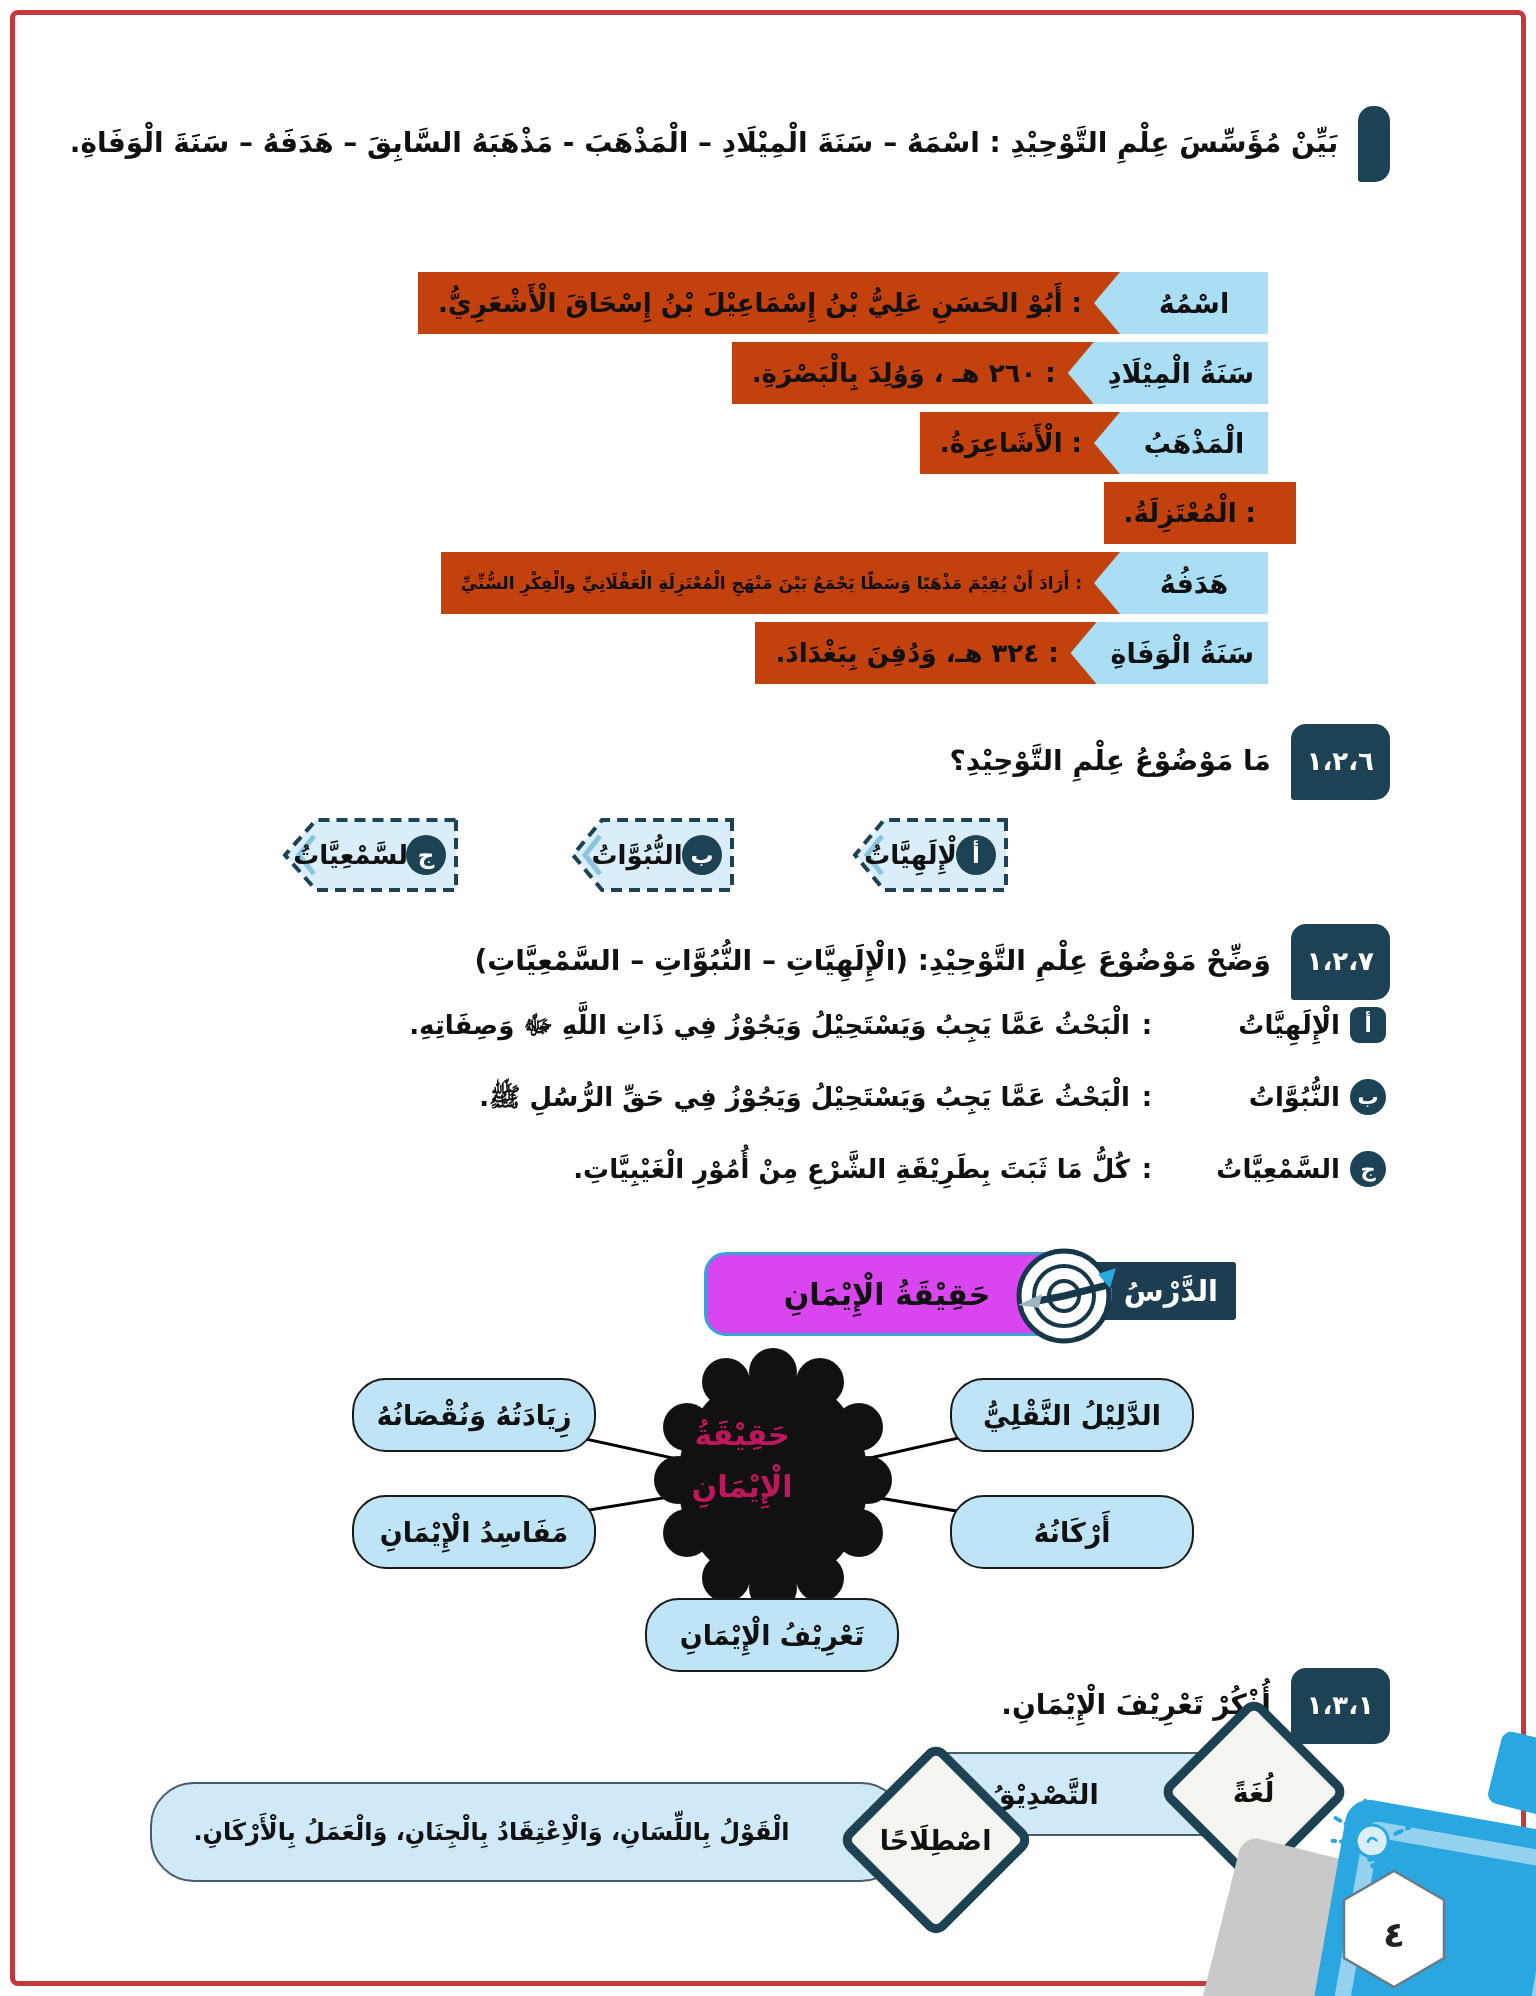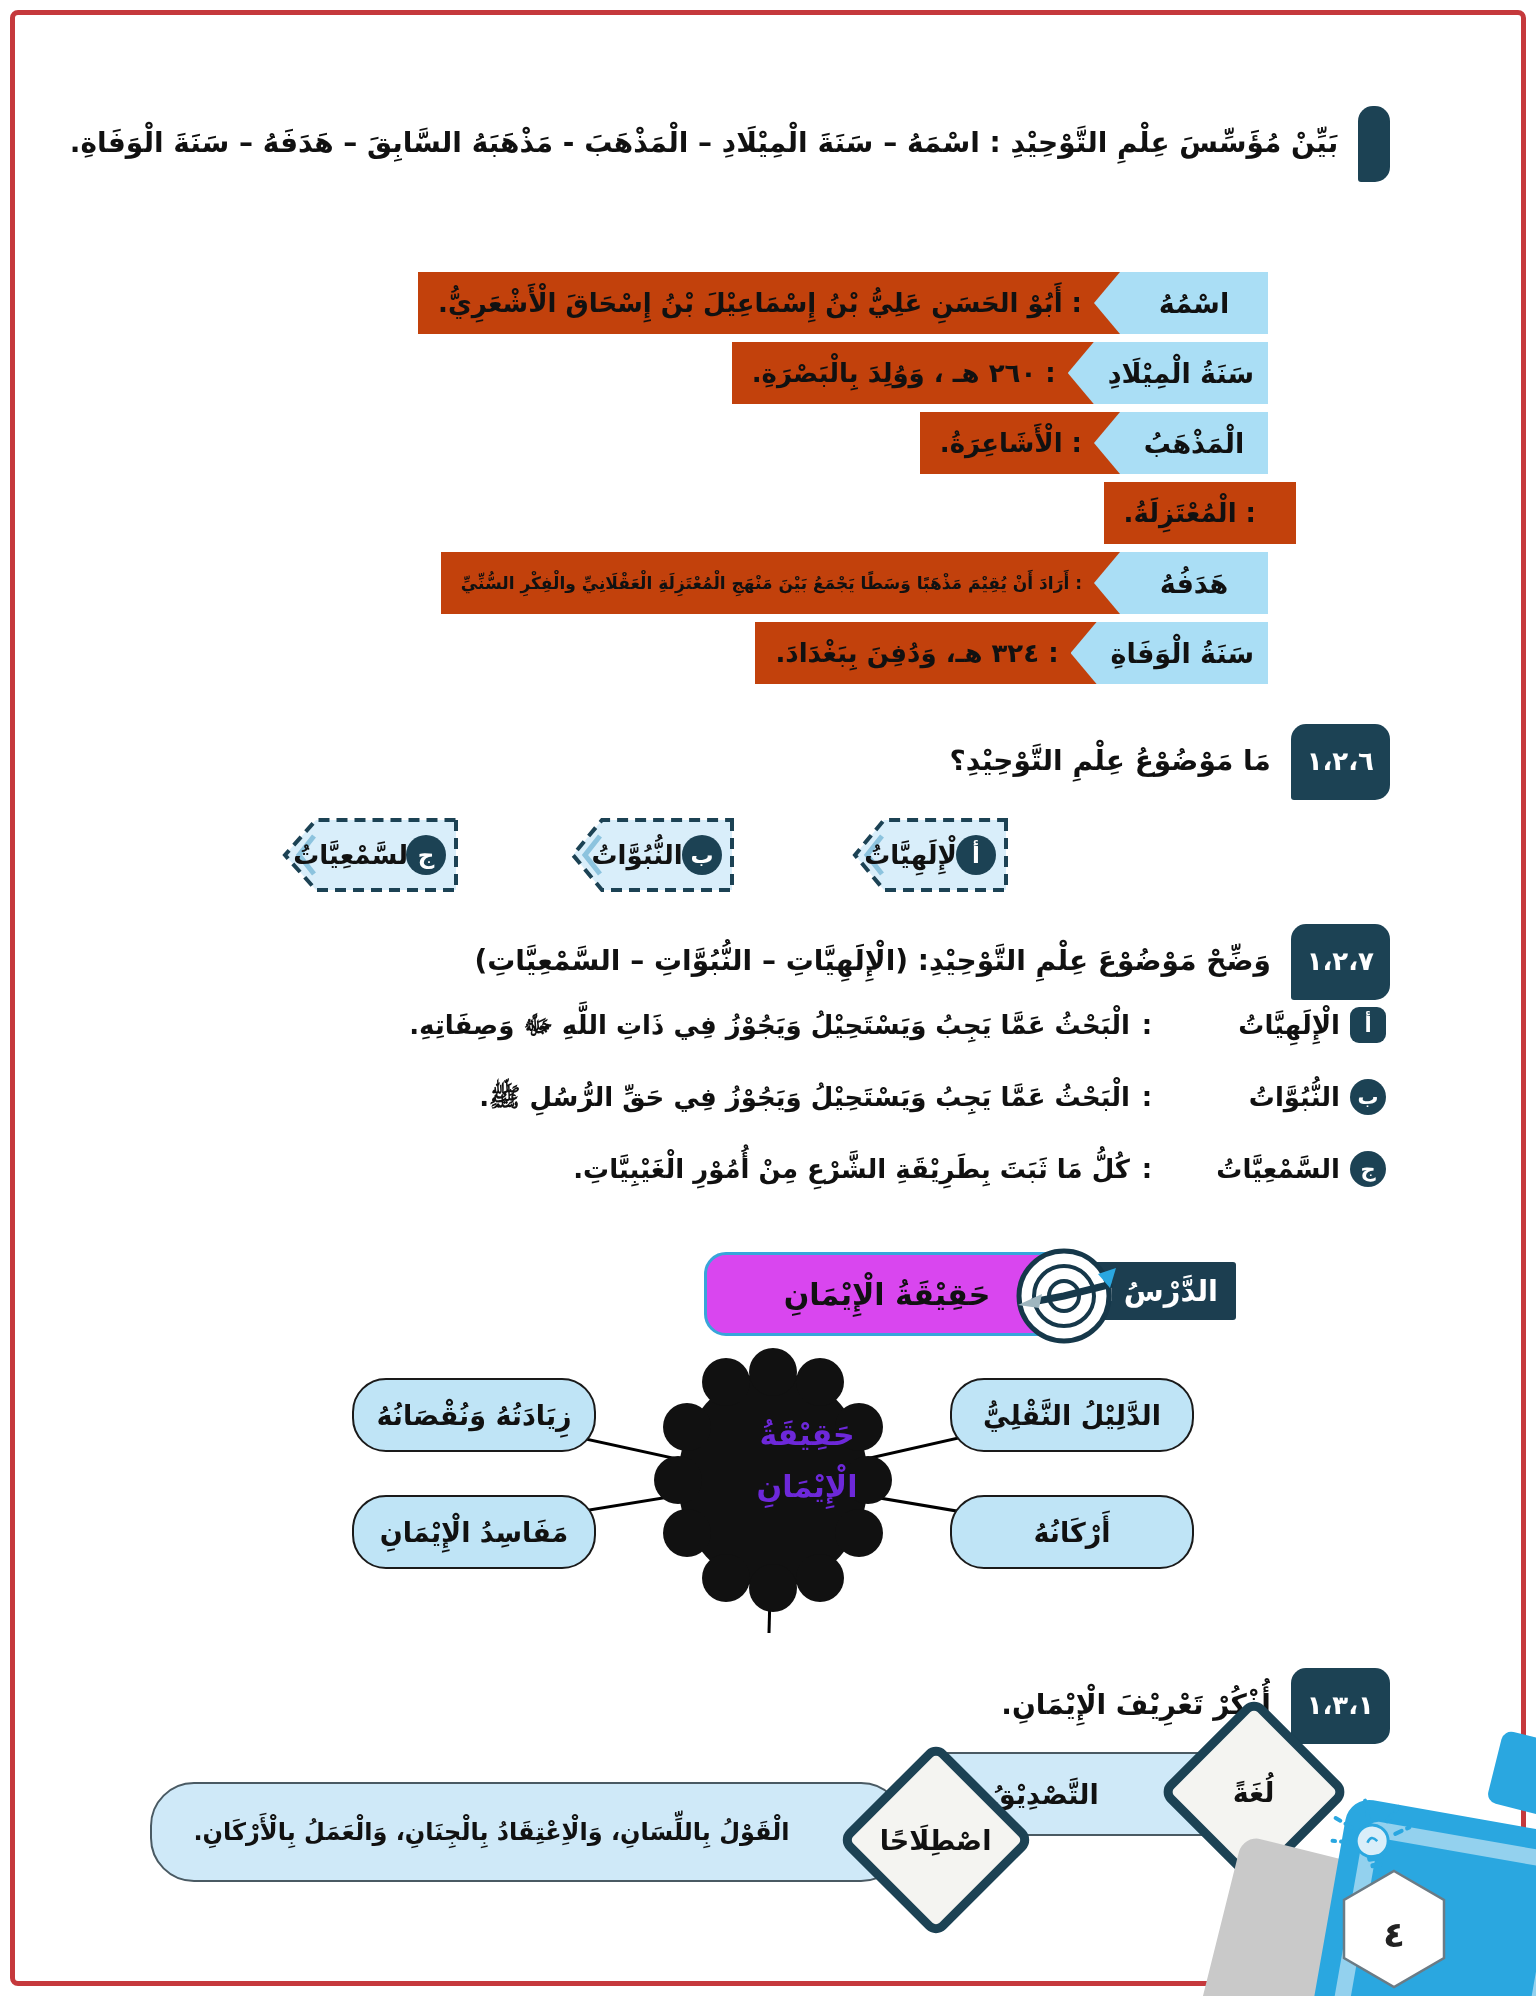--- a/index.html
+++ b/index.html
@@ -48,21 +48,21 @@
               align-items:center;justify-content:center;font-size:29px;font-weight:bold;padding:0 18px;border-radius:3px;}
   .lesson-box{position:absolute;right:466px;top:0;width:360px;height:78px;background:#d946ef;border:3px solid #38a5da;
               border-radius:22px;display:flex;align-items:center;justify-content:center;font-size:30px;font-weight:bold;z-index:1;}
   .lesson-target{position:absolute;right:420px;top:-8px;width:104px;height:104px;z-index:2;}
 
   
   .mindmap{position:absolute;top:1345px;left:0;width:1536px;height:335px;}
   .mm-svg{position:absolute;inset:0;}
   .mm-box{position:absolute;background:#bfe4f6;border:2px solid #1a1a1a;border-radius:34px;display:flex;
           align-items:center;justify-content:center;font-size:27px;font-weight:bold;height:70px;width:240px;}
-  .mm-center-text{position:absolute;left:721px;top:64px;width:172px;text-align:center;color:#6d28d9;
+  .mm-center-text{position:absolute;left:656px;top:64px;width:172px;text-align:center;color:#be185d;
                   font-size:30px;font-weight:bold;line-height:52px;z-index:2;}
 
   
   .pill{position:absolute;background:#cfe9f8;border:2px solid #4a5a63;display:flex;align-items:center;
         justify-content:center;font-weight:bold;z-index:1;}
   .pill-lugha{top:1752px;right:286px;width:232px;height:80px;border-radius:36px;font-size:27px;
               padding-left:14px;padding-right:92px;}
   .pill-istilah{top:1782px;right:631px;left:150px;height:96px;border-radius:44px;font-size:24px;
                 padding-right:84px;padding-left:12px;white-space:nowrap;}
   .diamond{position:absolute;background:#f4f4f1;border:9px solid #1c4254;border-radius:14px;
@@ -218,20 +218,21 @@
       </g>
     </svg>
     <div class="mm-center-text">
       <div>حَقِيْقَةُ</div>
       <div>الْإِيْمَانِ</div>
     </div>
     <div class="mm-box" style="left:950px;top:33px;">الدَّلِيْلُ النَّقْلِيُّ</div>
     <div class="mm-box" style="left:950px;top:150px;">أَرْكَانُهُ</div>
     <div class="mm-box" style="left:352px;top:150px;">مَفَاسِدُ الْإِيْمَانِ</div>
     <div class="mm-box" style="left:352px;top:33px;">زِيَادَتُهُ وَنُقْصَانُهُ</div>
+    <div class="mm-box" style="left:645px;top:253px;width:250px;">تَعْرِيْفُ الْإِيْمَانِ</div>
   </div>
 
   <div class="qline" style="top:1668px;">
     <span class="qbadge">١،٣،١</span>
     <span>أُذْكُرْ تَعْرِيْفَ الْإِيْمَانِ.</span>
   </div>
 
   <div class="pill pill-lugha">التَّصْدِيْقُ.</div>
   <div class="diamond dia-lugha">
     <span>لُغَةً</span>

